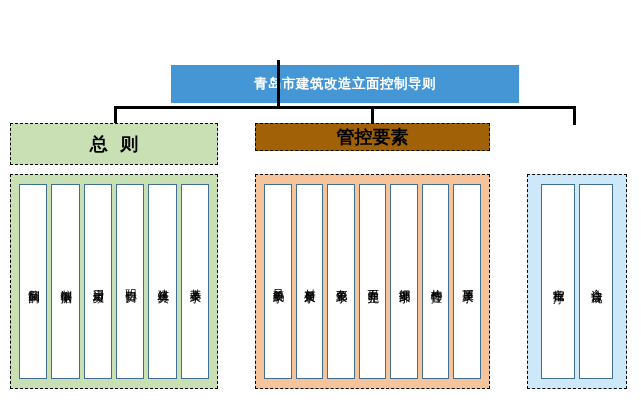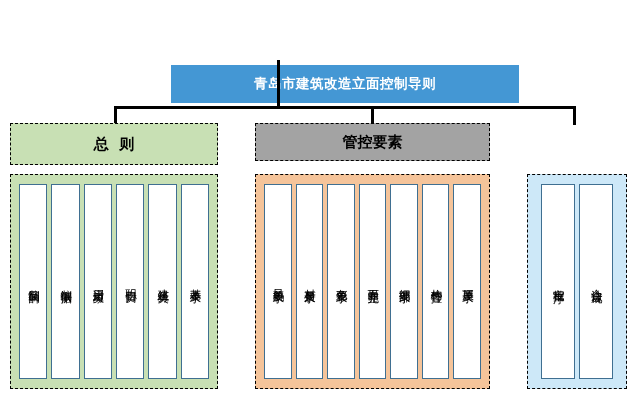--- a/index.html
+++ b/index.html
@@ -79,21 +79,21 @@
   
   .sect-header {
     position: absolute;
     border: 1.6px dashed #000000;
     box-sizing: border-box;
     display: flex;
     align-items: center;
     justify-content: center;
   }
   .sect-header span {
-    font-size: 15px;
+    font-size: 18px;
     font-weight: bold;
     color: #000000;
     white-space: pre;
     line-height: 1;
   }
 
   
   .sect-body {
     position: absolute;
     border: 1.6px dashed #000000;
@@ -129,22 +129,22 @@
   
   .sect-green-header {
     left: 10px; top: 123px; width: 208px; height: 42px;
     background: #c8e0b4;
   }
   .sect-green-body {
     left: 10px; top: 174px; width: 208px; height: 215px;
     background: #c8e0b4;
   }
   .sect-orange-header {
-    left: 255px; top: 123px; width: 235px; height: 38px;
-    background: #a3a3a3;
+    left: 255px; top: 123px; width: 235px; height: 28px;
+    background: #a16207;
   }
   .sect-orange-body {
     left: 255px; top: 174px; width: 235px; height: 215px;
     background: #f5c49a;
   }
   .sect-blue-header {
     left: 527px; top: 123px; width: 90px; height: 42px;
     background: #cde8f8;
   }
   .sect-blue-body {

